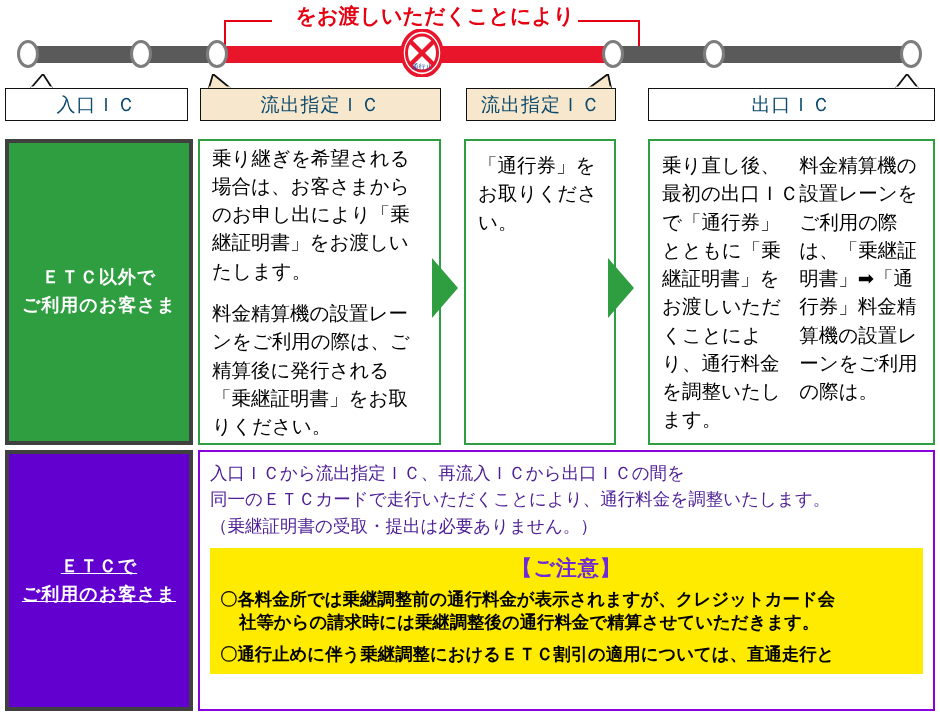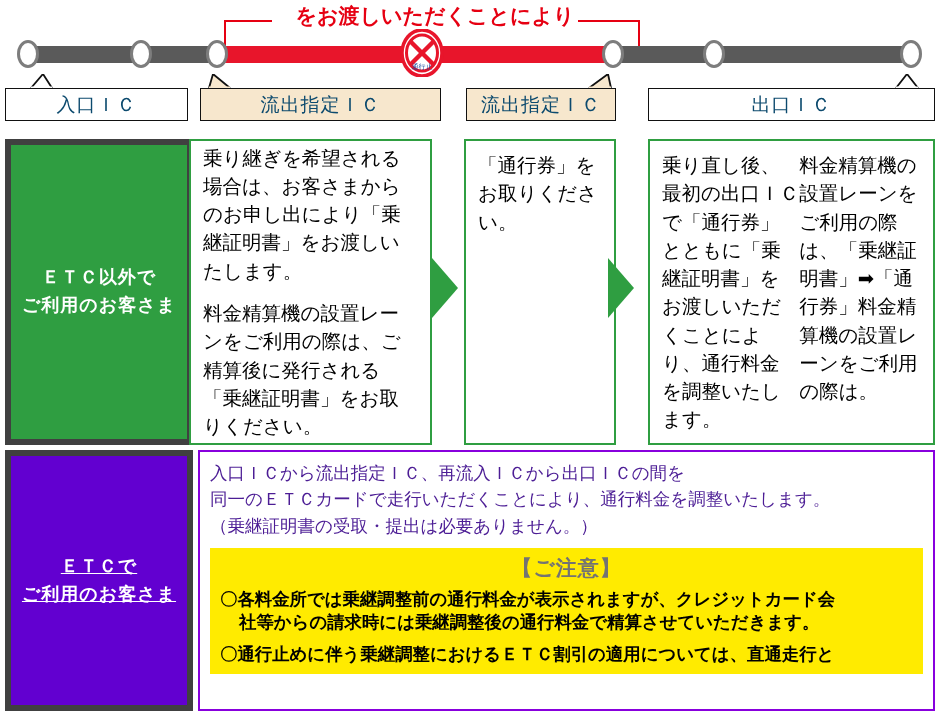--- a/index.html
+++ b/index.html
@@ -50,21 +50,21 @@
     white-space:nowrap;
   }
   .ic-white{background:#ffffff;}
   .ic-beige{background:#f7e7cd;}
   .tail{position:absolute;width:30px;height:14px;top:74px;}
 
   
   .cell{position:absolute;box-sizing:border-box;}
 
   .leftcell{
-    border:6px solid #404040;
+    border:4px solid #404040;
     display:flex;align-items:center;justify-content:center;
     color:#ffffff;text-align:center;font-weight:bold;font-size:18px;
     line-height:1.55;letter-spacing:1px;
   }
   .green-bg{background:#2f9e41;}
   .purple-bg{background:#6200d0;text-decoration:underline;}
 
   .g-box{
     border:2.5px solid #2f9e41;background:#fff;
     padding:10px 12px;box-sizing:border-box;
@@ -89,21 +89,21 @@
     box-sizing:border-box;padding:8px 10px 9px 10px;
   }
   .p-intro{font-size:17.5px;line-height:1.5;color:#4c1d95;}
   .p-intro div{white-space:nowrap;}
 
   .yellow{
     background:#ffeb00;margin-top:9px;
     padding:6px 10px 8px 10px;box-sizing:border-box;
   }
   .y-title{
-    text-align:center;font-weight:bold;font-size:21px;color:#737373;
+    text-align:center;font-weight:bold;font-size:21px;color:#6d28d9;
     margin-bottom:6px;letter-spacing:1px;
   }
   .y-item{
     font-weight:bold;font-size:17.4px;line-height:1.32;color:#000;
     margin-bottom:9px;
   }
   .y-item:last-child{margin-bottom:0;}
   .y-item div{white-space:nowrap;}
   .y-item .ind{padding-left:19px;}
 </style>
@@ -163,21 +163,21 @@
     <div class="ic-box ic-white" style="left:648px;width:287px;">出口ＩＣ</div>
   </div>
 
   <div class="cell leftcell green-bg" style="left:5px;top:139px;width:188px;height:306px;">
     <div>
       <div>ＥＴＣ以外で</div>
       <div>ご利用のお客さま</div>
     </div>
   </div>
 
-  <div class="cell g-box" style="left:189px;top:139px;width:243px;height:306px;display:flex;flex-direction:column;justify-content:center;">
+  <div class="cell g-box" style="left:198px;top:139px;width:243px;height:306px;display:flex;flex-direction:column;justify-content:center;">
     <p>乗り継ぎを希望される場合は、お客さまからのお申し出により「乗継証明書」をお渡しいたします。</p>
     <p>料金精算機の設置レーンをご利用の際は、ご精算後に発行される「乗継証明書」をお取りください。</p>
   </div>
 
   <div class="arrow-green" style="left:432px;top:258px;"></div>
 
   <div class="cell g-box g-mid" style="left:464px;top:139px;width:152px;height:306px;">
     <div>
       <div>「通行券」を</div>
       <div>お取りください。</div>

